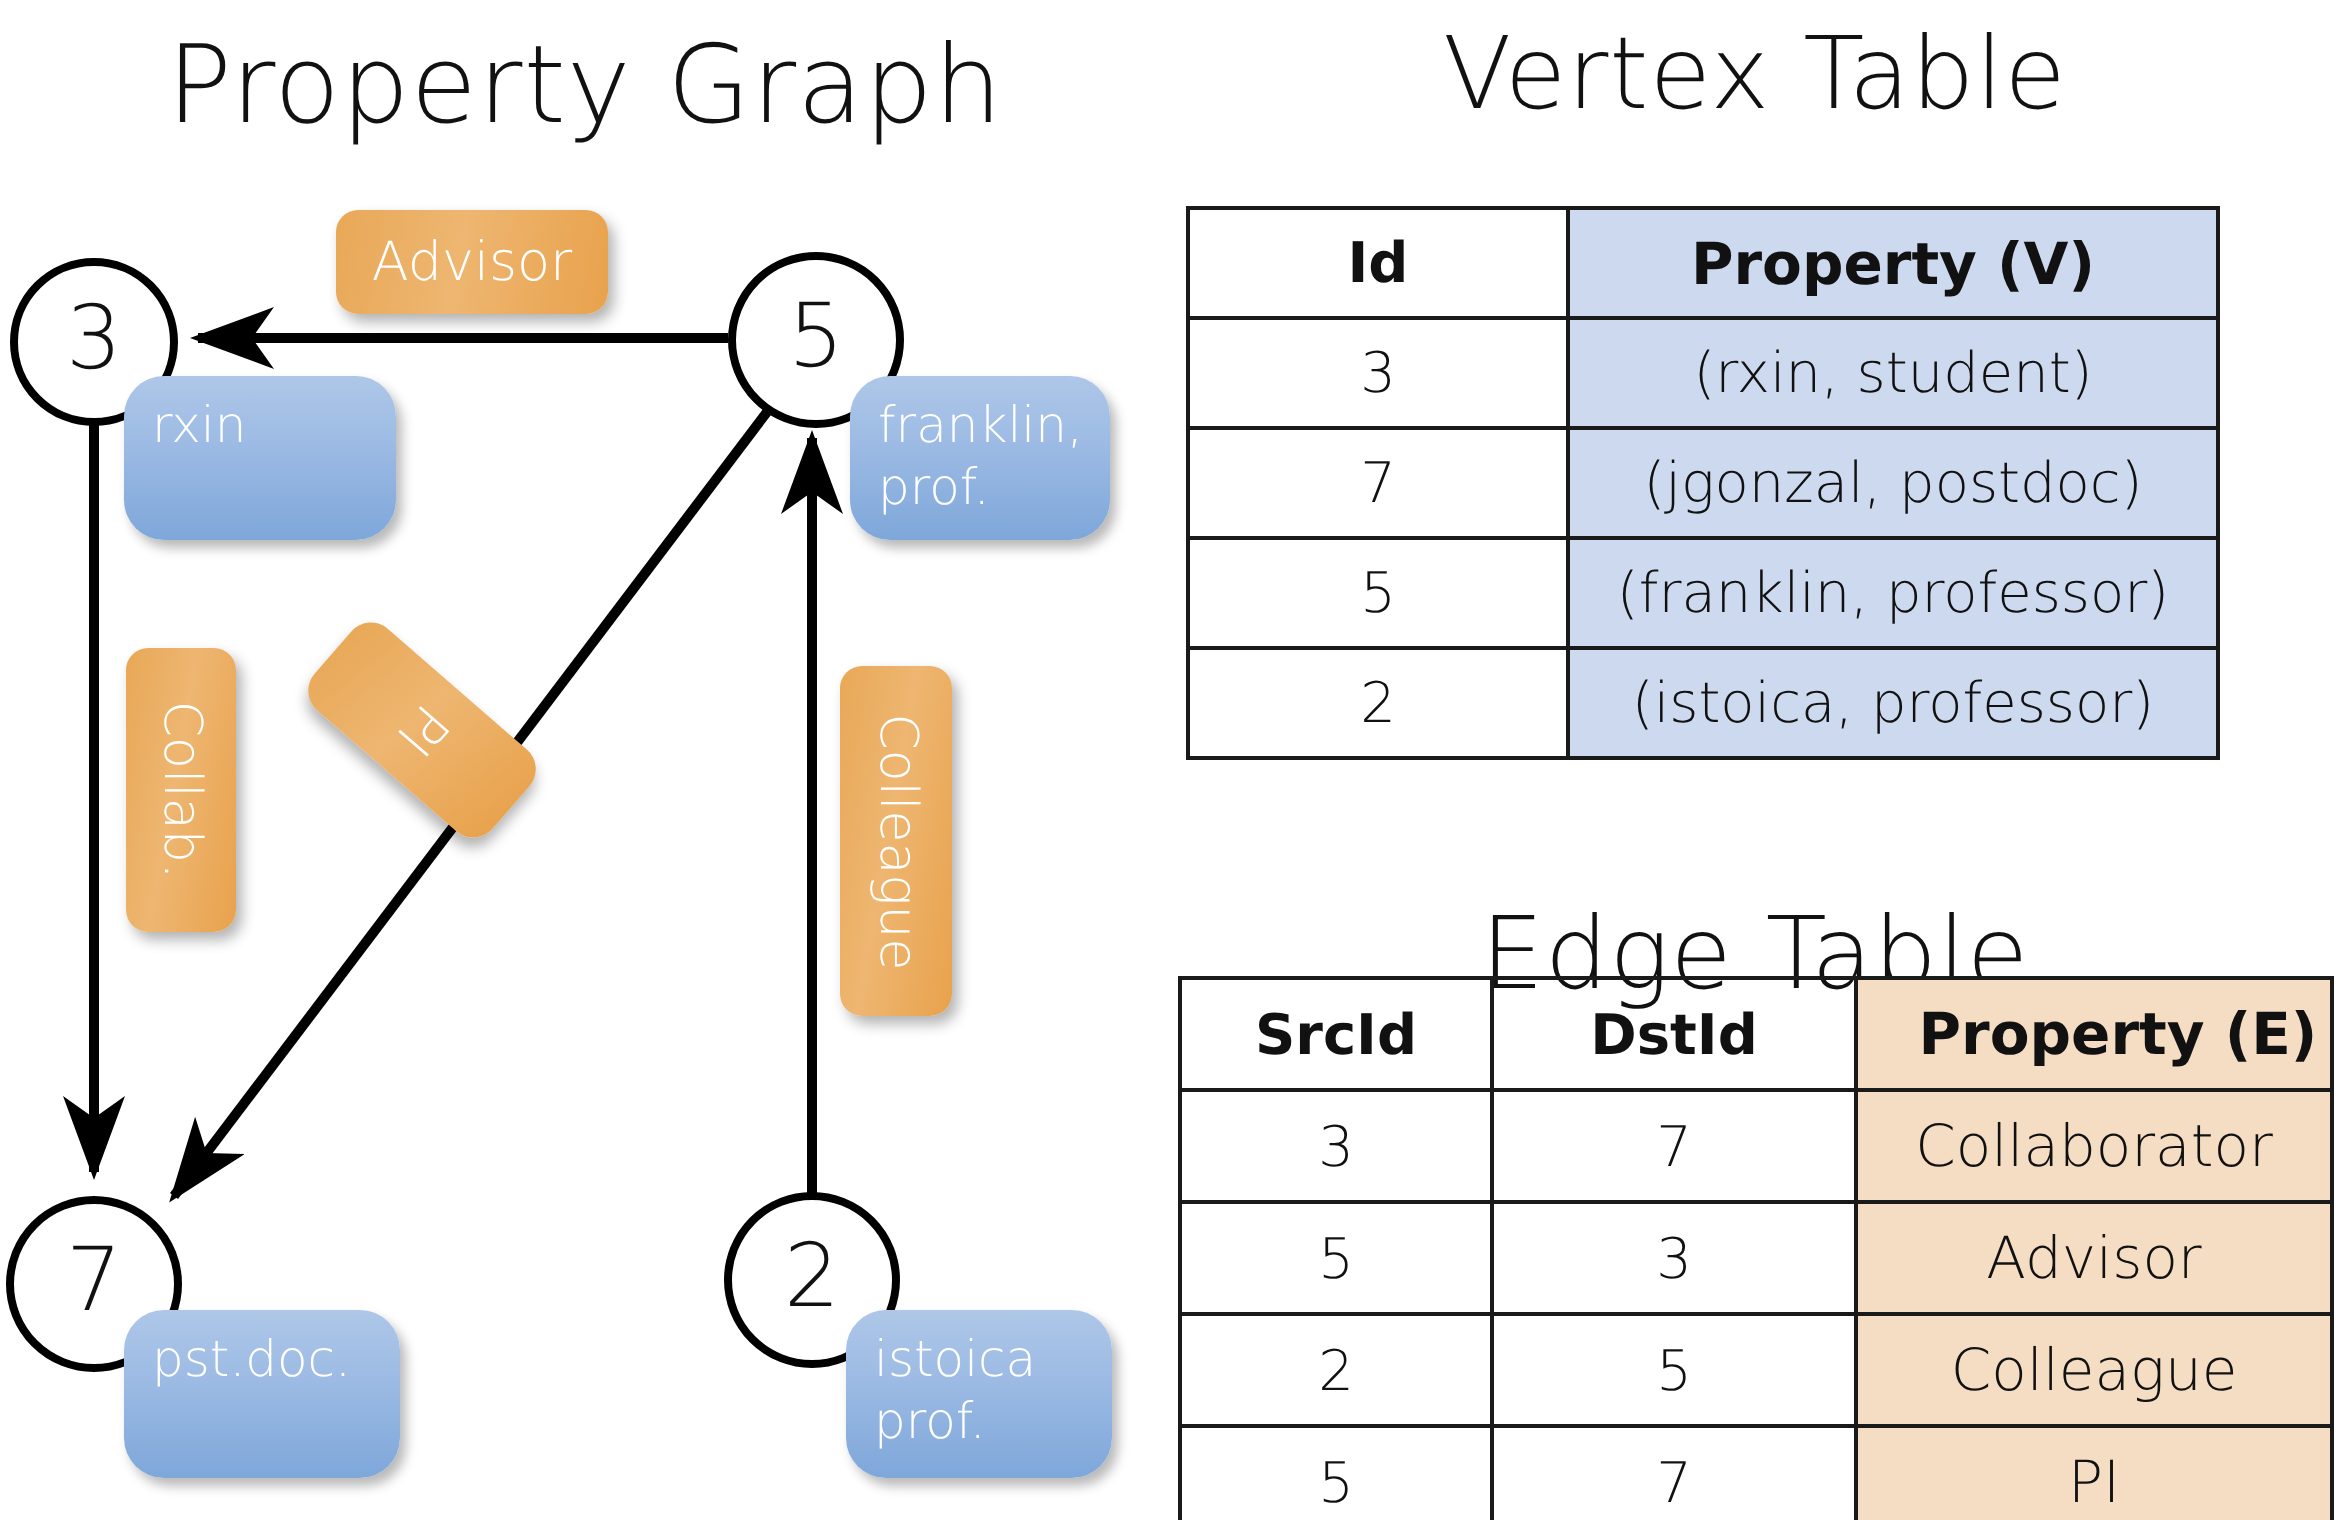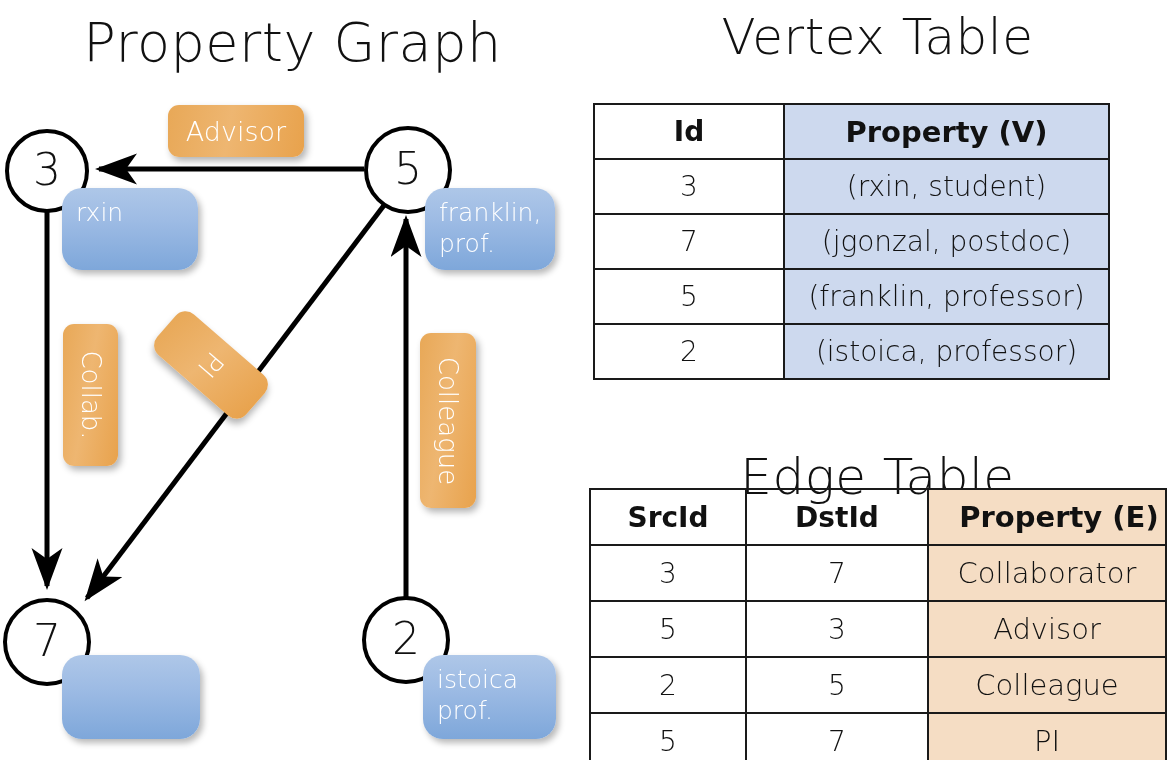--- a/index.html
+++ b/index.html
@@ -196,20 +196,21 @@
   </div>
   <div class="vprop" id="vprop-5" style="left:425px; top:188px; width:130px; height:82px;">
     <span>franklin,</span>
     <span>prof.</span>
   </div>
 
   <div class="node" id="node-7" style="left:3px; top:598px; width:88px; height:88px;">
     <span class="node-label">7</span>
   </div>
   <div class="vprop" id="vprop-7" style="left:62px; top:655px; width:138px; height:84px;">
+    <span>pst.doc.</span>
   </div>
 
   <div class="node" id="node-2" style="left:362px; top:596px; width:88px; height:88px;">
     <span class="node-label">2</span>
   </div>
   <div class="vprop" id="vprop-2" style="left:423px; top:655px; width:133px; height:84px;">
     <span>istoica</span>
     <span>prof.</span>
   </div>
 

